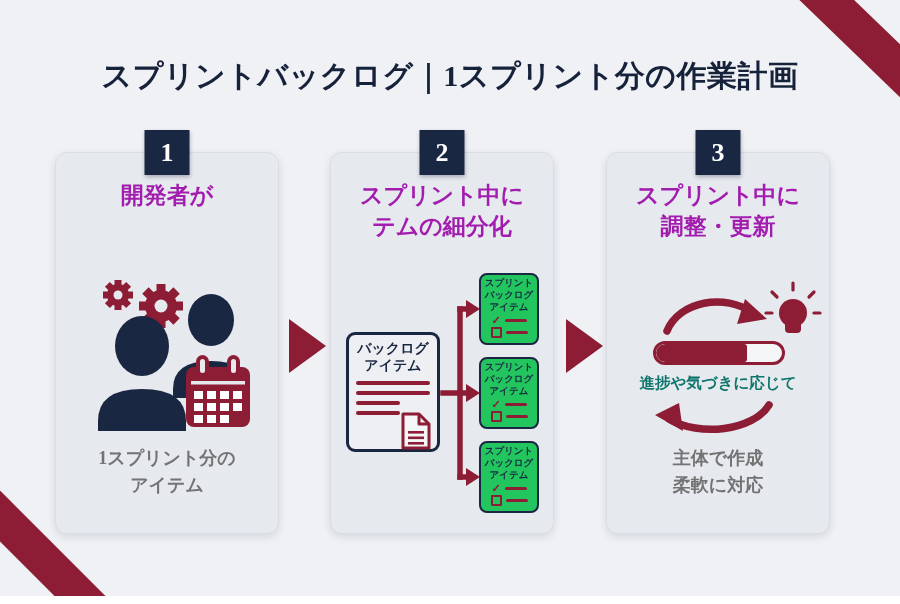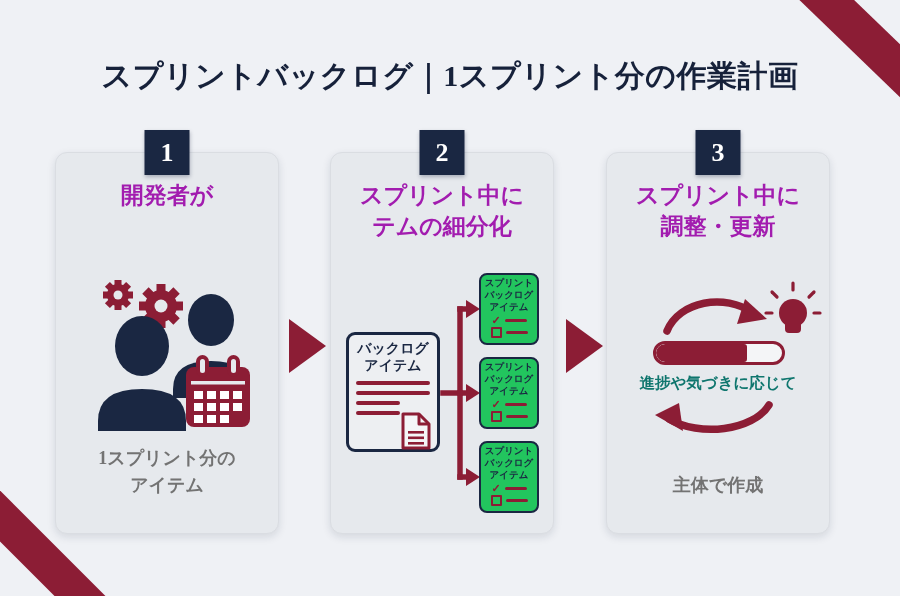--- a/index.html
+++ b/index.html
@@ -290,16 +290,17 @@
       </svg>
     </div>
 
     <div class="progress-wrap">
       <div class="progress-fill"></div>
     </div>
     <div class="progress-caption">進捗や気づきに応じて</div>
 
     <div class="card-caption">
       <span>主体で作成</span>
+      <span>柔軟に対応</span>
     </div>
   </div>
 
 </div>
 
 </body></html>

